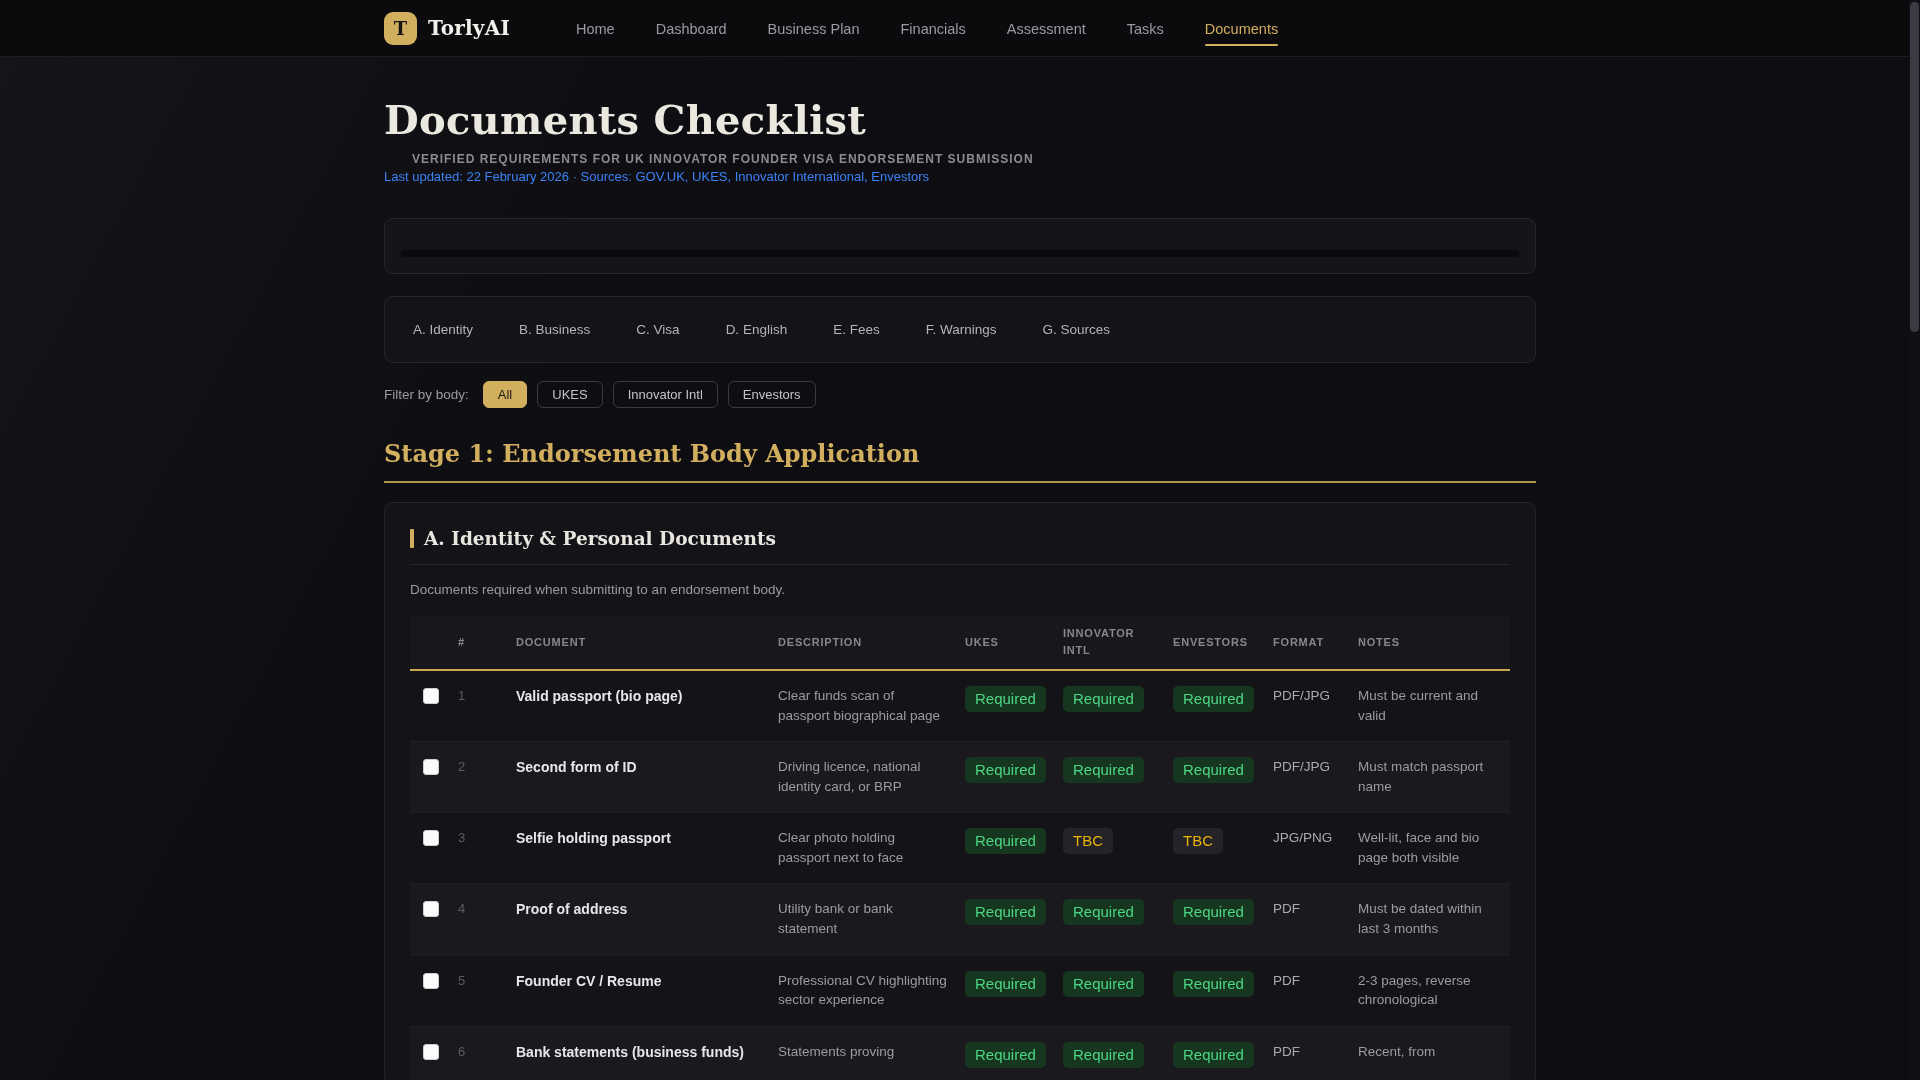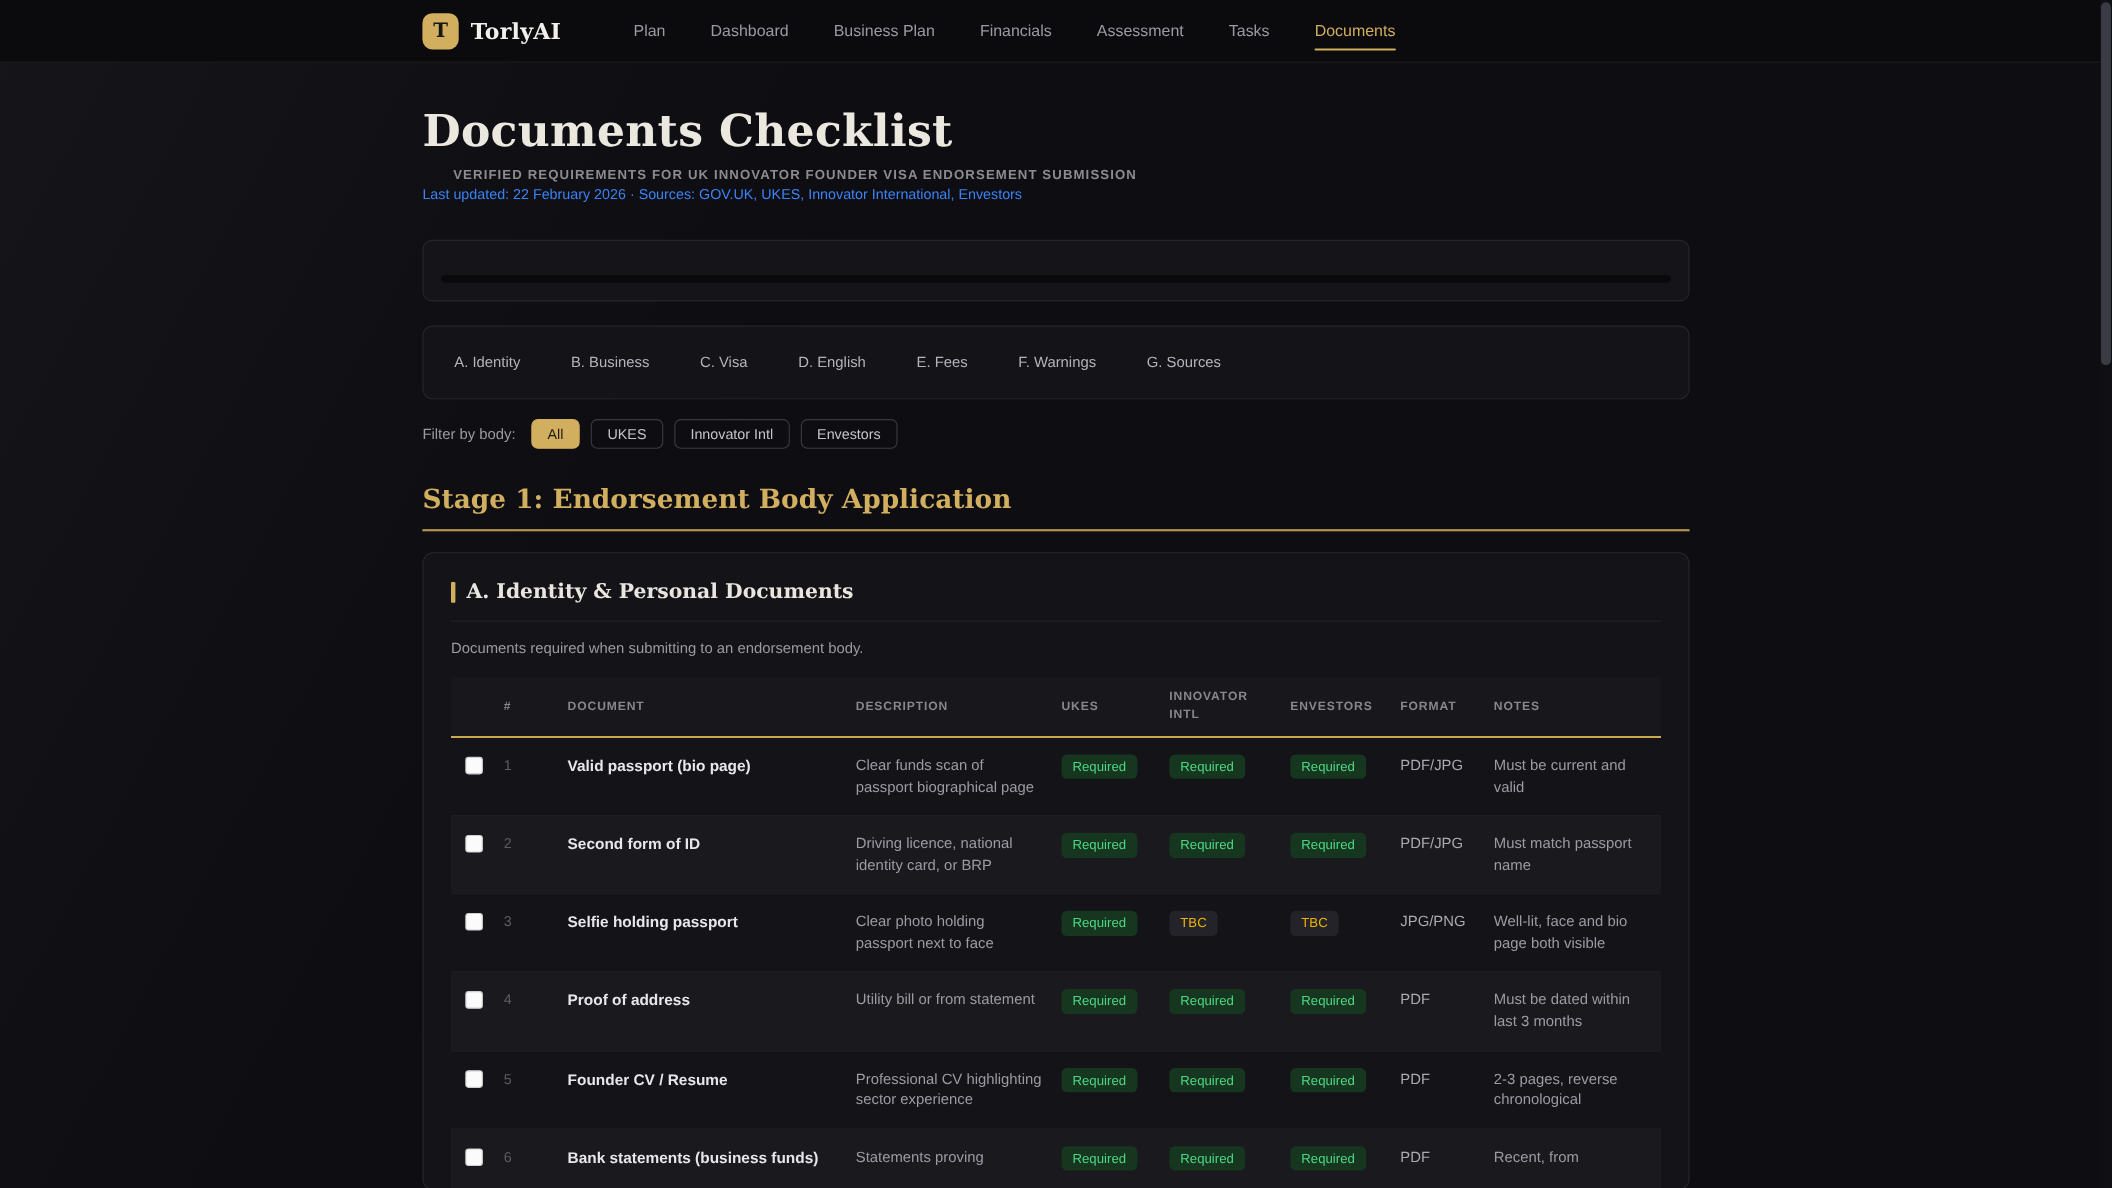--- a/index.html
+++ b/index.html
@@ -153,42 +153,42 @@
   .cell { padding-right:16px; font-size:13.5px; color:#9b9ba3; line-height:1.45; }
   .cell-check { padding:2px 0 0 13px; }
   .row-checkbox {
     appearance:none; -webkit-appearance:none;
     width:16px; height:16px; background:#fbfbfb;
     border:1px solid #cfcfd2; border-radius:3px; cursor:pointer; display:block;
   }
   .cell-num { color:#5b5b63; font-size:13px; padding-top:1px; }
   .cell-doc { color:#e7e7eb; font-weight:700; font-size:14px; }
   .badge {
-    display:inline-block; font-size:12px; padding:4px 10px;
+    display:inline-block; font-size:15px; padding:4px 10px;
     border-radius:5px; line-height:1.2; white-space:nowrap;
   }
   .badge.required { background:var(--badge-req-bg); color:var(--badge-req-text); }
   .badge.tbc { background:#232329; color:#eab308; }
   .cell-format { color:#a9a9b0; }
 </style>
 </head>
 <body>
 
 <div class="scrollbar-track">
   <div class="scrollbar-thumb"></div>
 </div>
 
 <header class="navbar">
   <div class="nav-inner">
     <div class="brand">
       <div class="logo">T</div>
       <span class="brand-name">TorlyAI</span>
     </div>
     <nav class="nav-links" id="nav-links">
-        <a class="nav-link">Plan</a>
+        <a class="nav-link">Home</a>
         <a class="nav-link">Dashboard</a>
         <a class="nav-link">Business Plan</a>
         <a class="nav-link">Financials</a>
         <a class="nav-link">Assessment</a>
         <a class="nav-link">Tasks</a>
         <a class="nav-link active">Documents</a>
       </nav>
   </div>
 </header>
 
@@ -285,21 +285,21 @@
             <div class="cell"><span class="badge tbc">TBC</span></div>
             <div class="cell cell-format">JPG/PNG</div>
             <div class="cell cell-notes">Well-lit, face and bio page both visible</div>
           </div>
           <div class="trow tbody-row alt">
             <div class="cell cell-check">
               <input class="row-checkbox" type="checkbox" style="">
             </div>
             <div class="cell cell-num">4</div>
             <div class="cell cell-doc">Proof of address</div>
-            <div class="cell cell-desc">Utility bill or from statement</div>
+            <div class="cell cell-desc">Utility bank or bank statement</div>
             <div class="cell"><span class="badge required">Required</span></div>
             <div class="cell"><span class="badge required">Required</span></div>
             <div class="cell"><span class="badge required">Required</span></div>
             <div class="cell cell-format">PDF</div>
             <div class="cell cell-notes">Must be dated within last 3 months</div>
           </div>
           <div class="trow tbody-row">
             <div class="cell cell-check">
               <input class="row-checkbox" type="checkbox" style="">
             </div>

